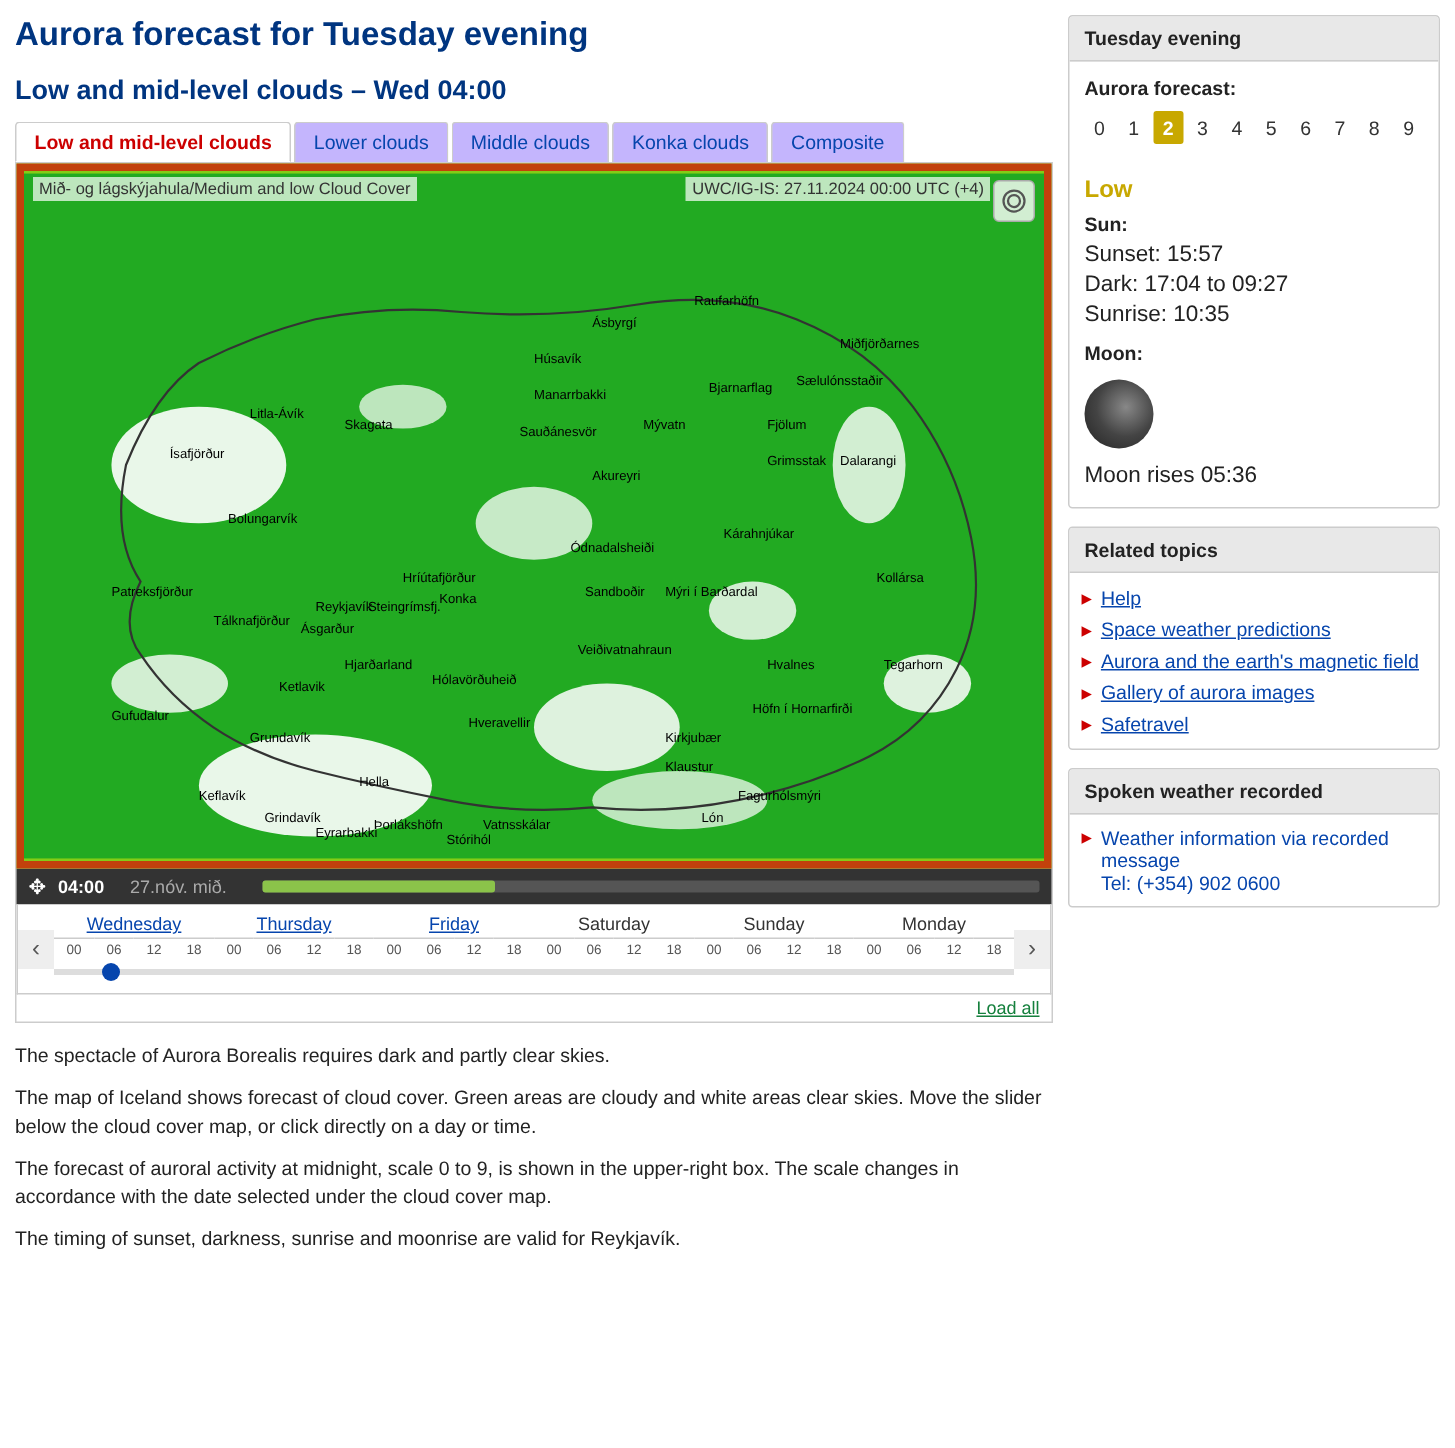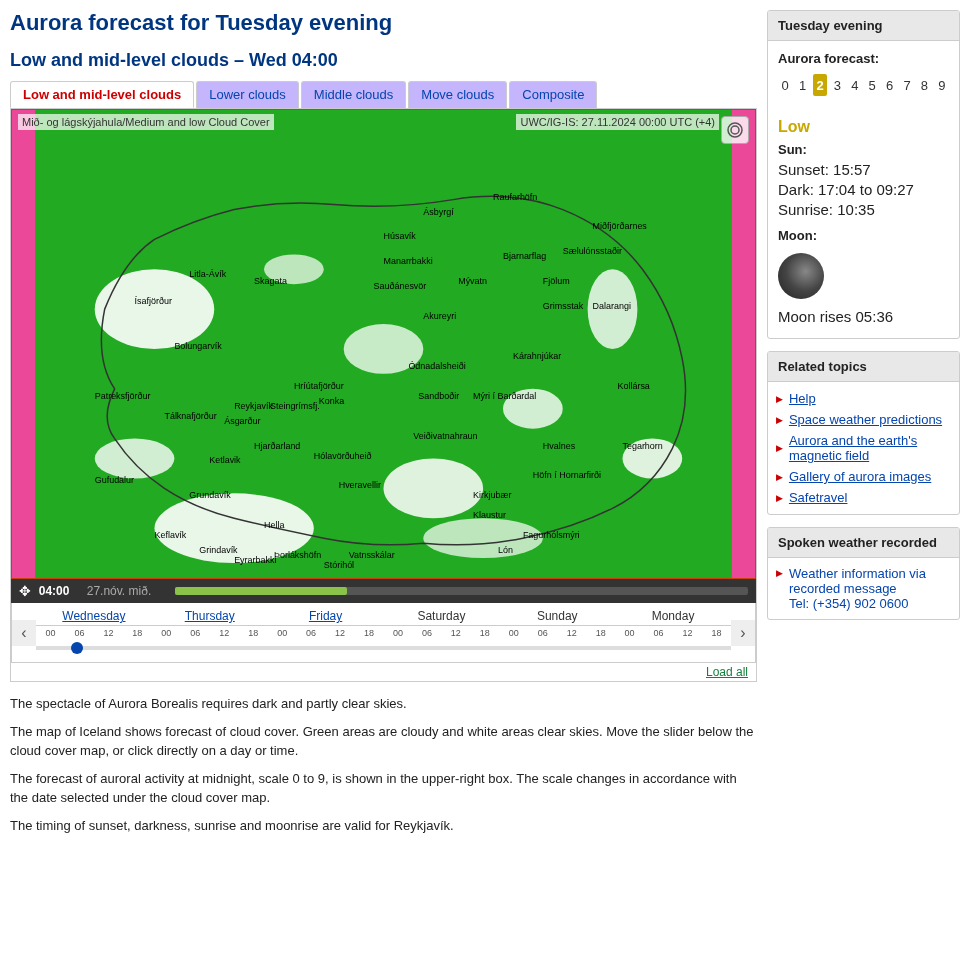--- a/index.html
+++ b/index.html
@@ -1,33 +1,33 @@
 <!DOCTYPE html>
 <html><head>
   <meta charset="utf-8">
   <style>
     * { box-sizing: border-box; margin: 0; padding: 0; }
     body { font-family: Arial, sans-serif; font-size: 13px; color: #222; background: #fff; width: 970px; }
     
     .main-container { display: flex; gap: 0; padding: 10px; }
     .left-panel { flex: 1; min-width: 0; padding-right: 10px; }
-    .right-panel { width: 193px; flex-shrink: 0; }
+    .right-panel { width: 248px; flex-shrink: 0; }
     
     h1.page-title { color: #003580; font-size: 22px; font-weight: bold; margin-bottom: 14px; }
     h2.section-title { color: #003580; font-size: 18px; font-weight: bold; margin-bottom: 10px; }
     
     
     .tabs { display: flex; border-bottom: none; margin-bottom: 0; }
     .tab { padding: 5px 12px; font-size: 13px; cursor: pointer; border: 1px solid #ccc; border-bottom: none; background: #c4b5fd; color: #555; margin-right: 2px; border-radius: 3px 3px 0 0; }
     .tab.active { background: #fff; color: #c00; font-weight: bold; border-bottom: 1px solid #fff; position: relative; z-index: 1; }
     .tab:not(.active) { color: #0645ad; }
     .tab-content { border: 1px solid #ccc; }
     
     
-    .map-container { position: relative; background: #ec4899; width: 100%; height: 470px; overflow: hidden; border: 1px solid #c2410c; }
+    .map-container { position: relative; background: #84cc16; width: 100%; height: 470px; overflow: hidden; border: 5px solid #c2410c; }
     .map-header { position: absolute; top: 4px; left: 6px; font-size: 11px; color: #333; background: rgba(255,255,255,0.7); padding: 2px 4px; z-index: 2; }
     .map-timestamp { position: absolute; top: 4px; right: 36px; font-size: 11px; color: #333; background: rgba(255,255,255,0.7); padding: 2px 4px; z-index: 2; }
     .map-expand-btn { position: absolute; top: 6px; right: 6px; width: 28px; height: 28px; background: rgba(255,255,255,0.8); border: 1px solid #aaa; border-radius: 4px; cursor: pointer; display: flex; align-items: center; justify-content: center; z-index: 2; font-size: 16px; }
     
     
     .map-svg { width: 100%; height: 100%; }
     
     
     .timeline-bar { background: #333; color: #fff; display: flex; align-items: center; padding: 4px 8px; font-size: 12px; gap: 8px; }
     .timeline-bar .time-display { color: #fff; font-weight: bold; min-width: 40px; }
@@ -91,21 +91,21 @@
 
 <div class="main-container">
   <div class="left-panel">
     <h1 class="page-title">Aurora forecast for Tuesday evening</h1>
     <h2 class="section-title">Low and mid-level clouds – Wed 04:00</h2>
 
     <div class="tabs">
       <div class="tab active">Low and mid-level clouds</div>
       <div class="tab">Lower clouds</div>
       <div class="tab">Middle clouds</div>
-      <div class="tab">Move clouds</div>
+      <div class="tab">Konka clouds</div>
       <div class="tab">Composite</div>
     </div>
 
     <div class="tab-content">
       <div class="map-container">
         <div class="map-header">Mið- og lágskýjahula/Medium and low Cloud Cover</div>
         <div class="map-timestamp">UWC/IG-IS: 27.11.2024 00:00 UTC (+4)</div>
         <div class="map-expand-btn">
           <svg width="18" height="18" viewBox="0 0 18 18" fill="none" xmlns="http://www.w3.org/2000/svg">
             <circle cx="9" cy="9" r="7" stroke="#555" stroke-width="1.5"></circle>

